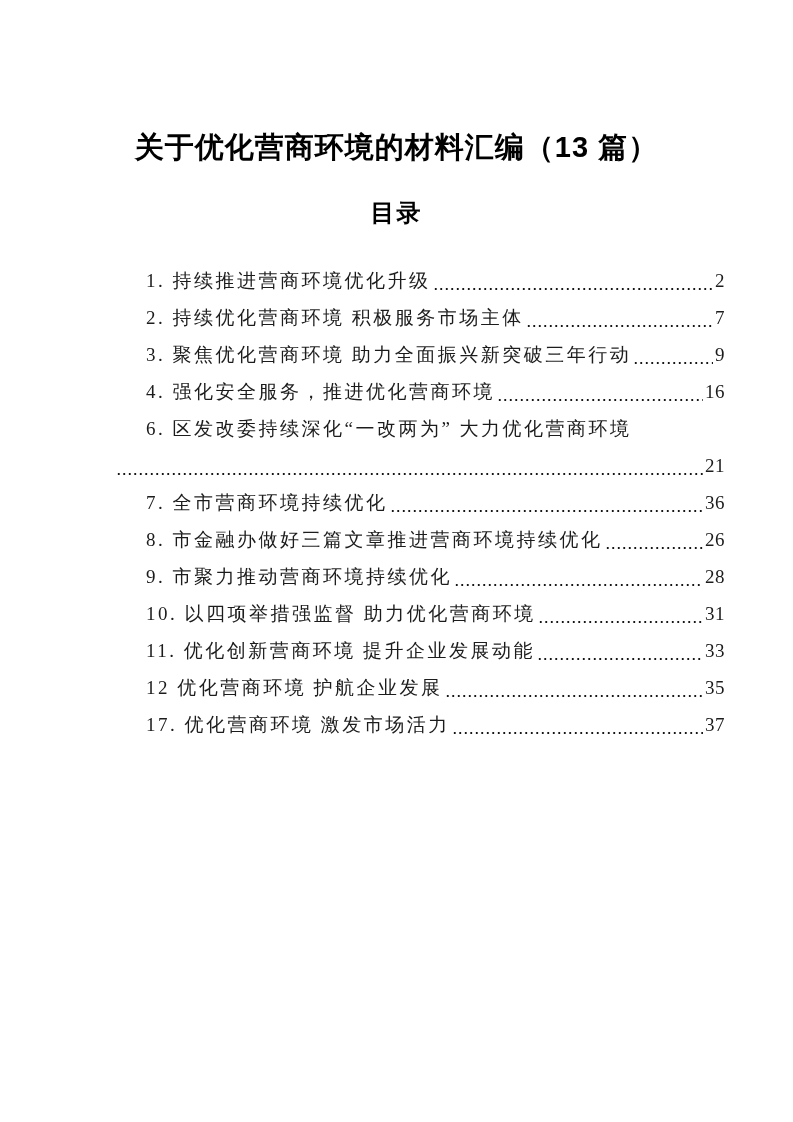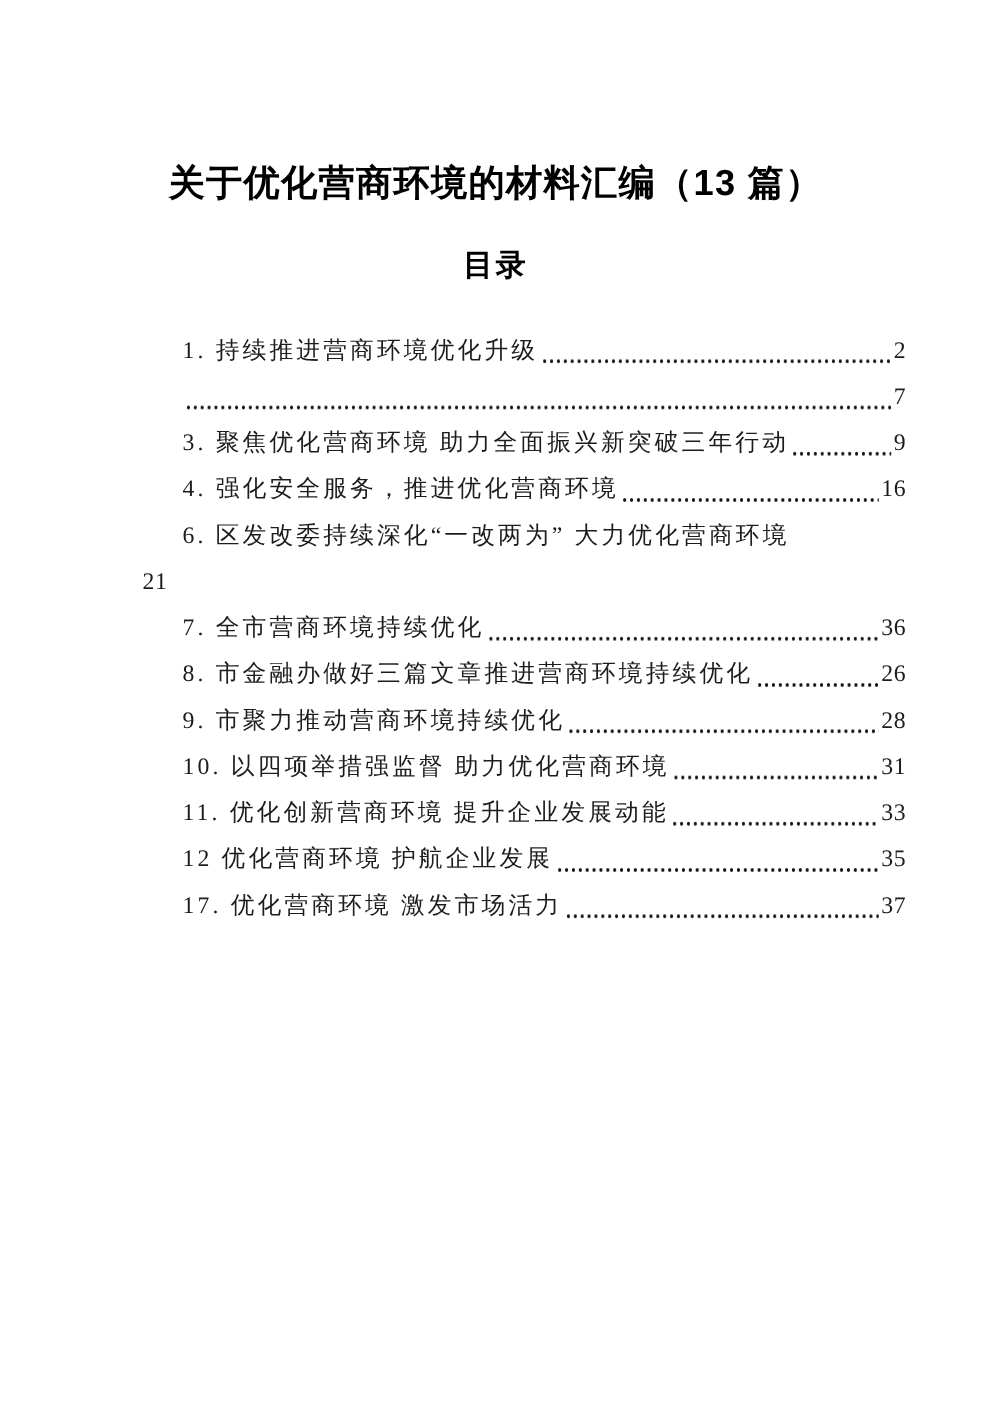--- a/index.html
+++ b/index.html
@@ -44,21 +44,21 @@
   }
   .toc-row {
     display: flex;
     align-items: stretch;
     height: 37px;
     line-height: 37px;
     font-size: 19px;
     padding-left: 32px;
     cursor: pointer;
   }
-  .toc-row.no-indent { padding-left: 0; flex-direction: column; }
+  .toc-row.no-indent { padding-left: 0; }
   .toc-label {
     white-space: nowrap;
     letter-spacing: 2.5px;
     color: #1c1c1c;
   }
   .toc-leader {
     flex: 1 1 auto;
     min-width: 6px;
     margin: 0 2px;
     background-image: radial-gradient(circle, #161616 1.15px, transparent 1.45px);
@@ -79,20 +79,21 @@
   <h1 class="doc-title">关于优化营商环境的材料汇编（13 篇）</h1>
   <h2 class="toc-heading">目录</h2>
   <div class="toc" id="toc">
   <div class="toc-row">
     <span class="toc-label">1. 持续推进营商环境优化升级</span>
     <span class="toc-leader"></span>
     <span class="toc-page">2</span>
   </div>
 
   <div class="toc-row">
+    <span class="toc-label">2. 持续优化营商环境 积极服务市场主体</span>
     <span class="toc-leader"></span>
     <span class="toc-page">7</span>
   </div>
 
   <div class="toc-row">
     <span class="toc-label">3. 聚焦优化营商环境 助力全面振兴新突破三年行动</span>
     <span class="toc-leader"></span>
     <span class="toc-page">9</span>
   </div>
 

